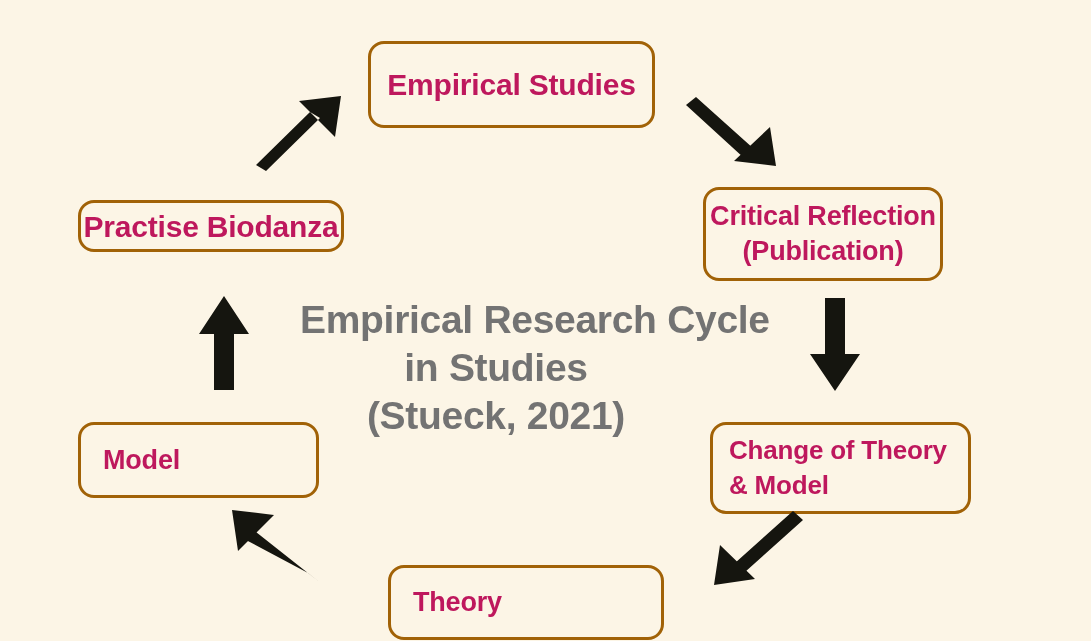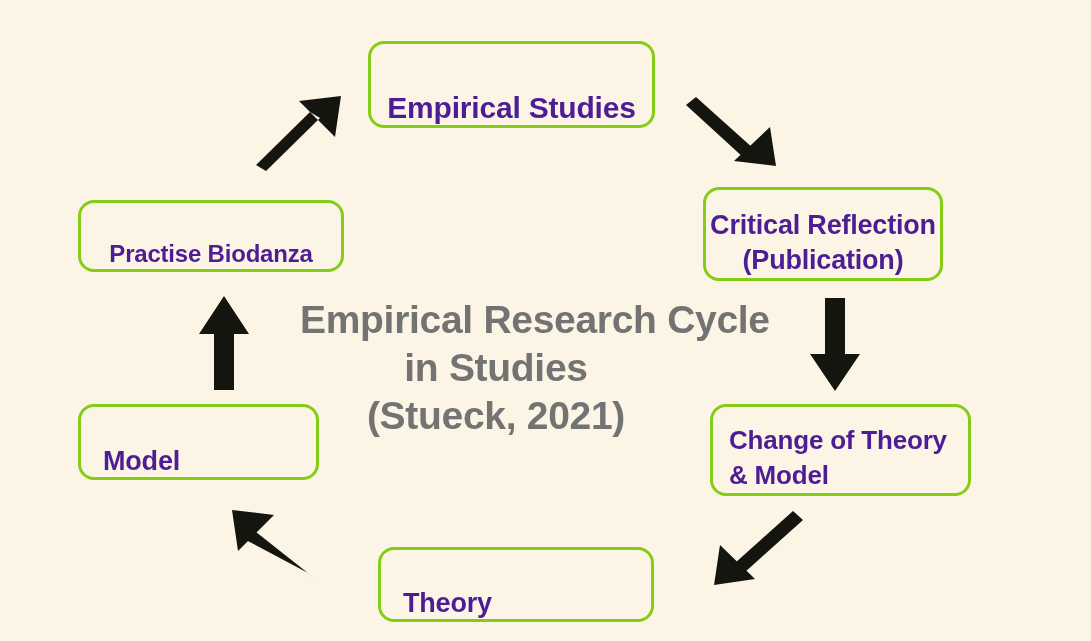--- a/index.html
+++ b/index.html
@@ -13,61 +13,61 @@
     height: 641px;
     background: #fcf5e6;
     overflow: hidden;
     font-family: "Liberation Sans", sans-serif;
   }
 
   
   .node {
     position: absolute;
     box-sizing: border-box;
-    border: 3px solid #84cc16;
+    border: 3px solid #a16207;
     border-radius: 16px;
     background: #fcf5e6;
     display: flex;
     flex-direction: column;
-    justify-content: flex-end;
-    color: #4c1d95;
+    justify-content: center;
+    color: #be185d;
     font-weight: bold;
     letter-spacing: -0.2px;
   }
   .node .line {
     display: block;
     white-space: pre;
   }
   .node.center-txt { align-items: center; text-align: center; }
-  .node.left-txt   { align-items: flex-start; text-align: left; }
+  .node.left-txt   { align-items: flex-start; text-align: left; margin-top: 18px; }
 
   
   #node-empirical-studies {
     left: 368px; top: 41px; width: 287px; height: 87px;
     font-size: 30px; line-height: 34px;
   }
   #node-critical-reflection {
     left: 703px; top: 187px; width: 240px; height: 94px;
     font-size: 27px; line-height: 35px;
   }
   #node-change-theory {
     left: 710px; top: 404px; width: 261px; height: 92px;
     font-size: 26px; line-height: 35px; padding-left: 16px;
   }
   #node-theory {
-    left: 378px; top: 547px; width: 276px; height: 75px;
+    left: 388px; top: 547px; width: 276px; height: 75px;
     font-size: 27px; line-height: 31px; padding-left: 22px;
   }
   #node-model {
     left: 78px; top: 404px; width: 241px; height: 76px;
     font-size: 27px; line-height: 31px; padding-left: 22px;
   }
   #node-practise-biodanza {
-    left: 78px; top: 200px; width: 266px; height: 72px;
-    font-size: 24px; line-height: 31px;
+    left: 78px; top: 200px; width: 266px; height: 52px;
+    font-size: 30px; line-height: 31px;
   }
 
   
   #center-title {
     position: absolute;
     left: 300px; top: 296px; width: 392px;
     text-align: center;
     color: #737373;
     font-size: 39px;
     font-weight: bold;

